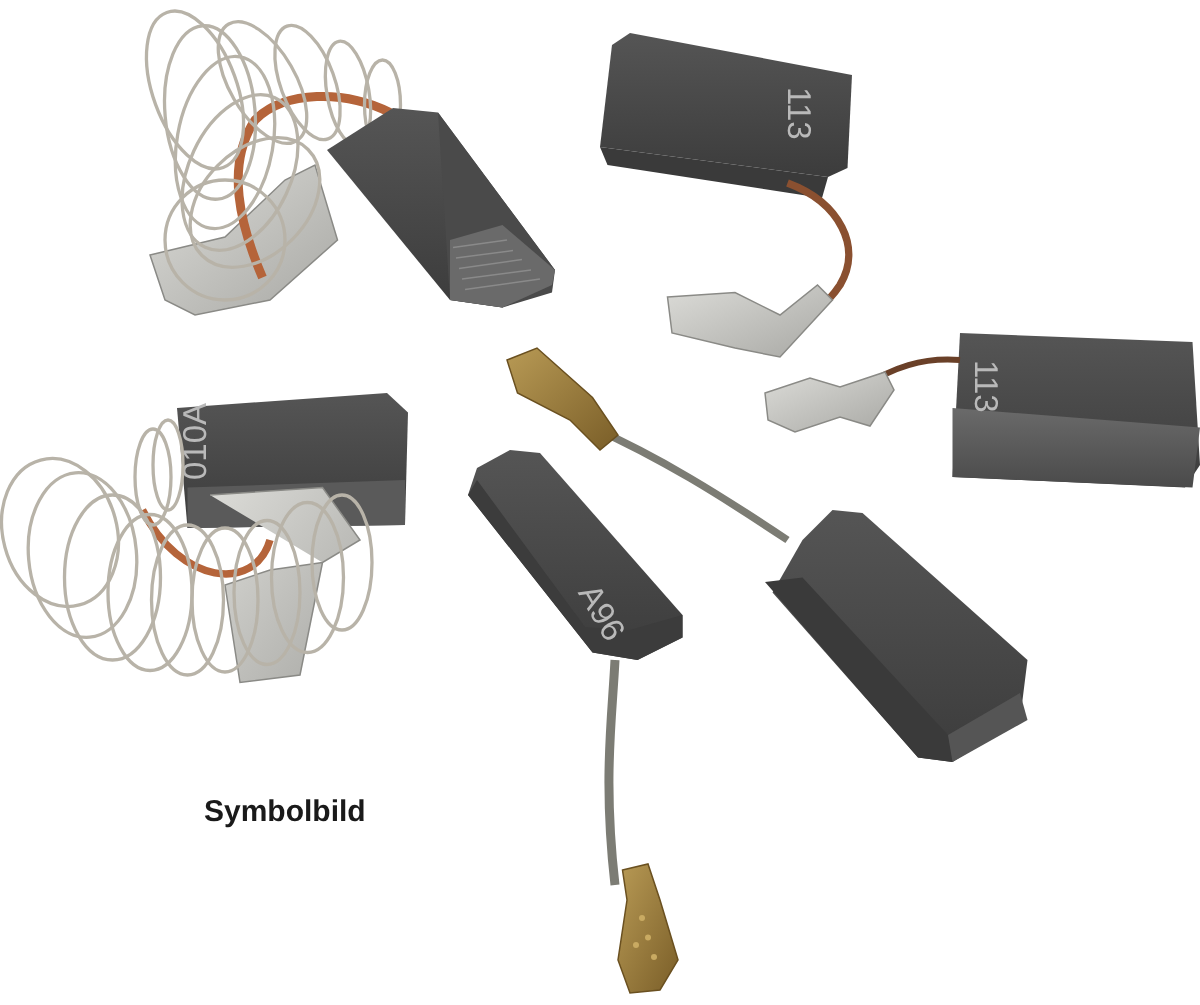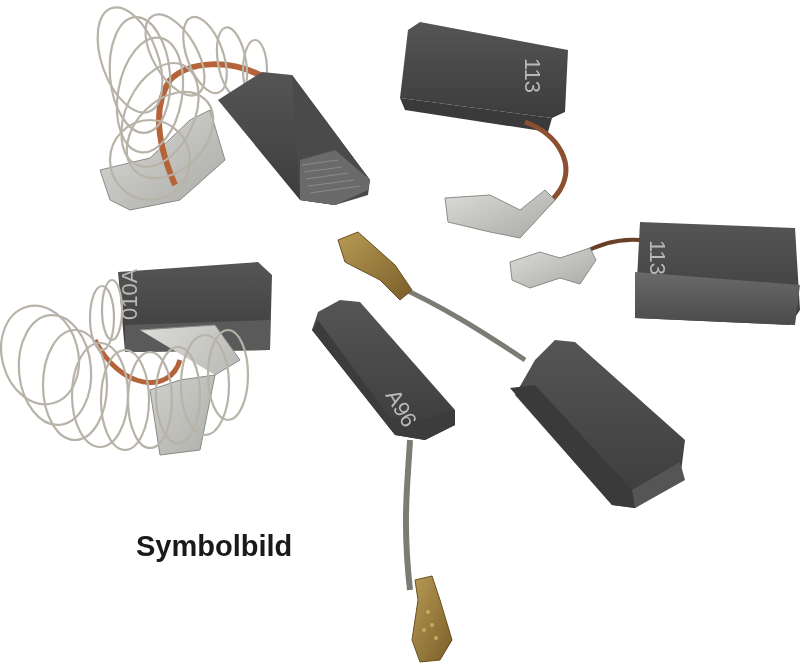--- a/index.html
+++ b/index.html
@@ -10,21 +10,21 @@
       background: #ffffff;
       overflow: hidden;
     }
     .photo { position: absolute; left: 0; top: 0; width: 800px; height: 670px; }
     .caption {
       position: absolute;
       left: 136px;
       top: 530px;
       font-family: "Liberation Sans", sans-serif;
       font-weight: bold;
-      font-size: 29px;
+      font-size: 20px;
       color: #1a1a1a;
       letter-spacing: 0px;
     }
     .mark {
       font-family: "Liberation Sans", sans-serif;
       fill: #b9b9b9;
       font-size: 22px;
     }
   </style>
 </head>

